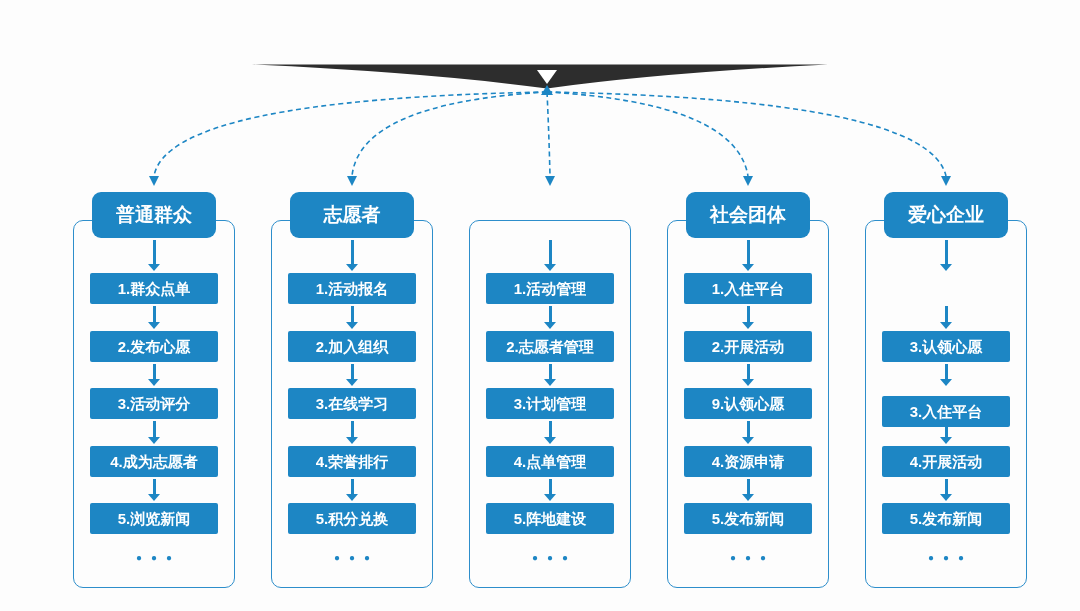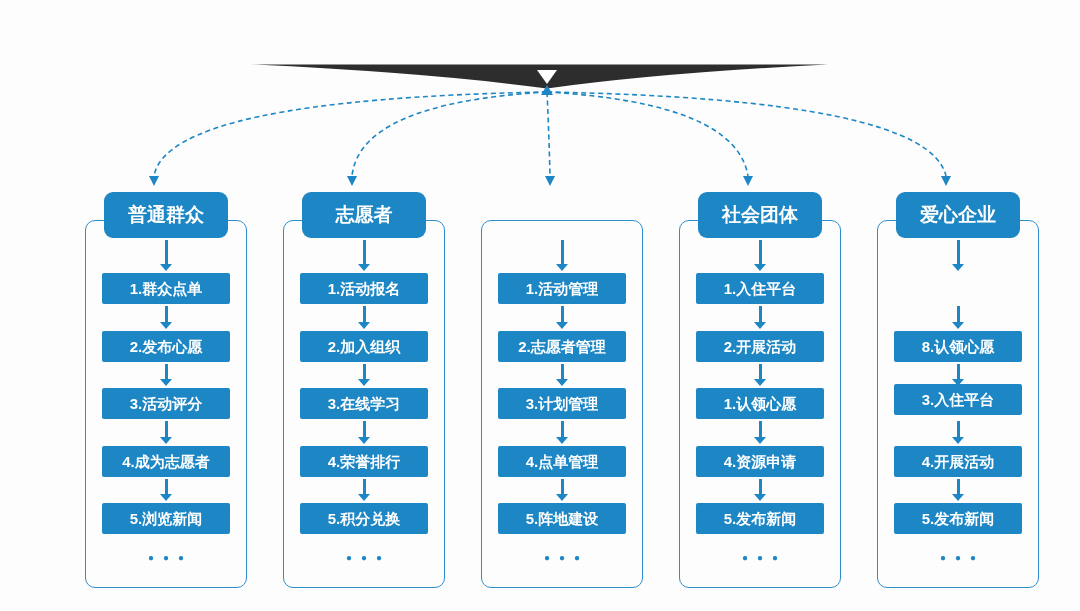--- a/index.html
+++ b/index.html
@@ -16,21 +16,21 @@
     background:var(--accent-blue);color:#fff;font-size:23px;font-weight:bold;
     text-align:center;line-height:39px;letter-spacing:2px;
   }
   .overlay{position:absolute;left:0;top:0;width:1080px;height:611px;z-index:1;}
   .ribbon{fill:var(--ribbon-dark);}
   .white-arrow{fill:#ffffff;}
   .origin-arrow{fill:var(--accent-blue);}
   .dash{fill:none;stroke:var(--accent-blue);stroke-width:1.6;stroke-dasharray:5 3.5;}
   .dhead{fill:var(--accent-blue);}
 
-  .column{position:absolute;top:192px;width:162px;height:400px;z-index:2;margin-left:12px;}
+  .column{position:absolute;top:192px;width:162px;height:400px;z-index:2;}
   .outline{
     position:absolute;top:28px;left:0;width:162px;height:368px;
     border:1.5px solid var(--outline-blue);border-radius:10px;background:transparent;
   }
   .chead{
     position:absolute;top:0;left:50%;transform:translateX(-50%);
     width:124px;height:46px;background:var(--accent-blue);border-radius:9px;
     color:#fff;font-weight:bold;font-size:19px;line-height:46px;text-align:center;
   }
   .step{
@@ -126,36 +126,36 @@
   </div>
 
   <div class="column" style="left:667px">
     <div class="outline"></div>
     <div class="chead">社会团体</div>
     <div class="arrow" style="top:48px;height:31px"></div>
     <div class="step" style="top:81px">1.入住平台</div>
     <div class="arrow" style="top:114px;height:23px"></div>
     <div class="step" style="top:139px">2.开展活动</div>
     <div class="arrow" style="top:172px;height:22px"></div>
-    <div class="step" style="top:196px">1.认领心愿</div>
+    <div class="step" style="top:196px">9.认领心愿</div>
     <div class="arrow" style="top:229px;height:23px"></div>
     <div class="step" style="top:254px">4.资源申请</div>
     <div class="arrow" style="top:287px;height:22px"></div>
     <div class="step" style="top:311px">5.发布新闻</div>
     <div class="dots">●●●</div>
   </div>
 
   <div class="column" style="left:865px">
     <div class="outline"></div>
     <div class="chead">爱心企业</div>
     <div class="arrow" style="top:48px;height:31px"></div>
     <div class="arrow" style="top:114px;height:23px"></div>
-    <div class="step" style="top:139px">8.认领心愿</div>
+    <div class="step" style="top:139px">3.认领心愿</div>
     <div class="arrow" style="top:172px;height:22px"></div>
-    <div class="step" style="top:192px">3.入住平台</div>
+    <div class="step" style="top:204px">3.入住平台</div>
     <div class="arrow" style="top:229px;height:23px"></div>
     <div class="step" style="top:254px">4.开展活动</div>
     <div class="arrow" style="top:287px;height:22px"></div>
     <div class="step" style="top:311px">5.发布新闻</div>
     <div class="dots">●●●</div>
   </div>
 
 </div>
 
 </body></html>

